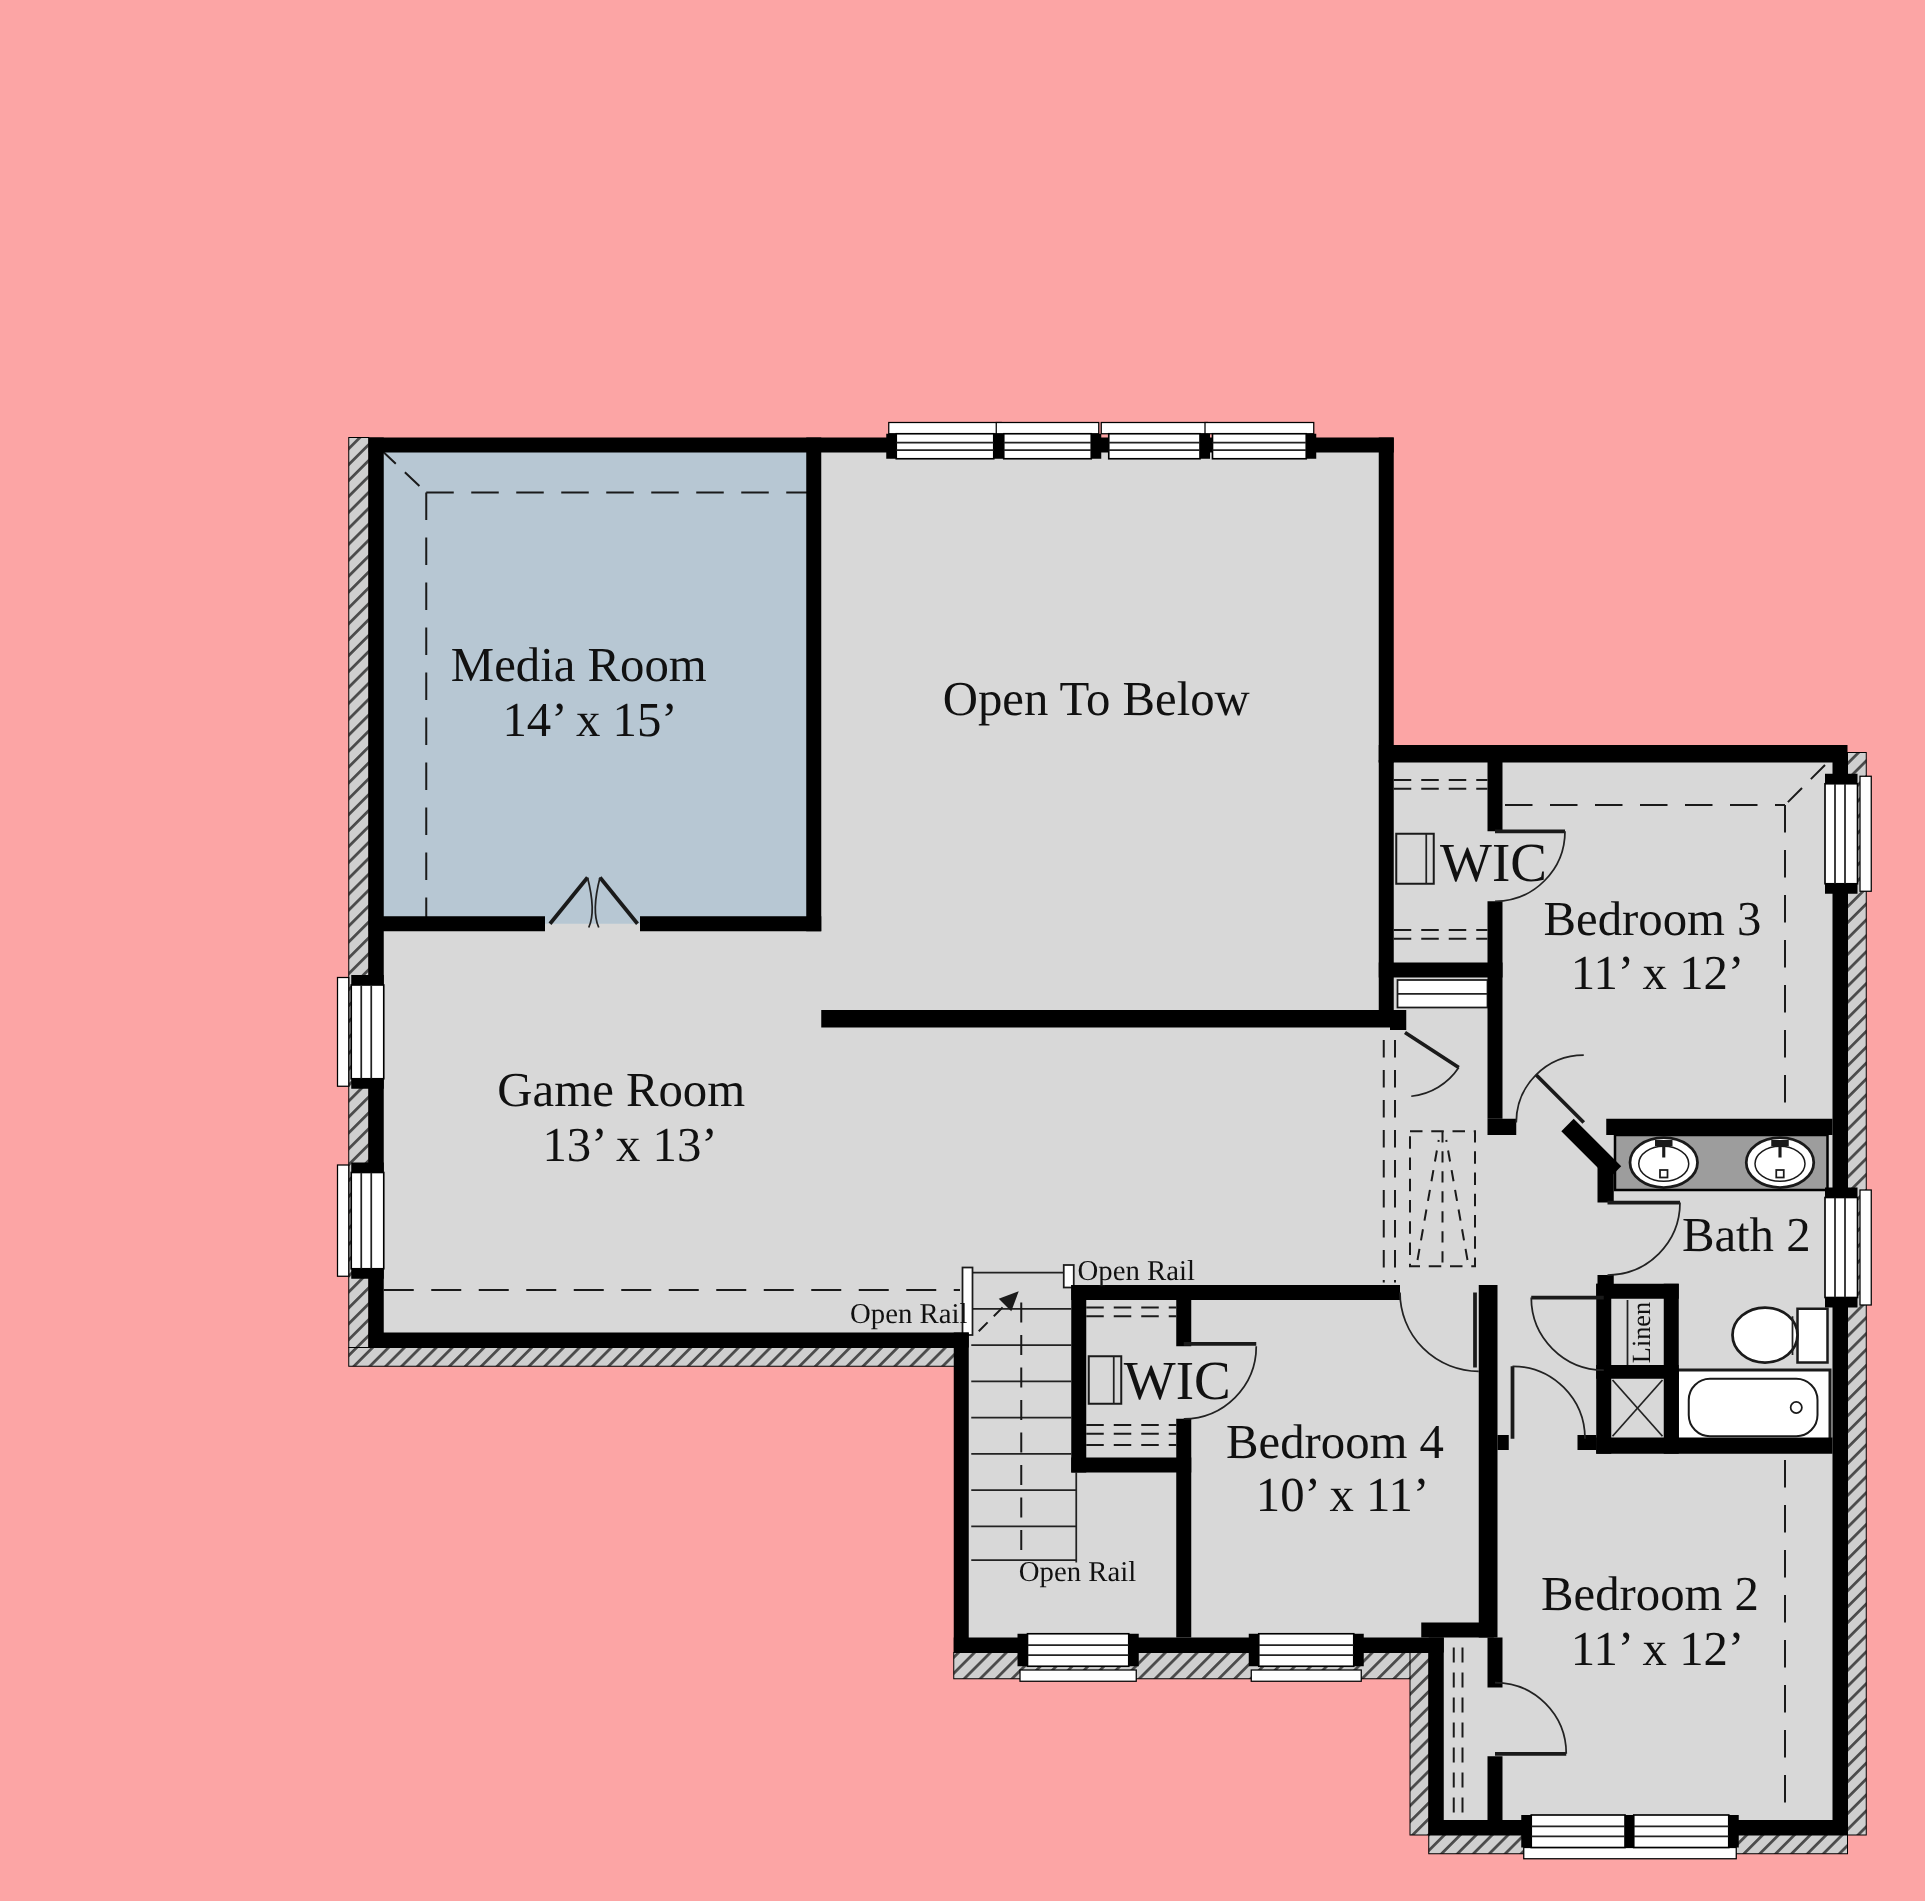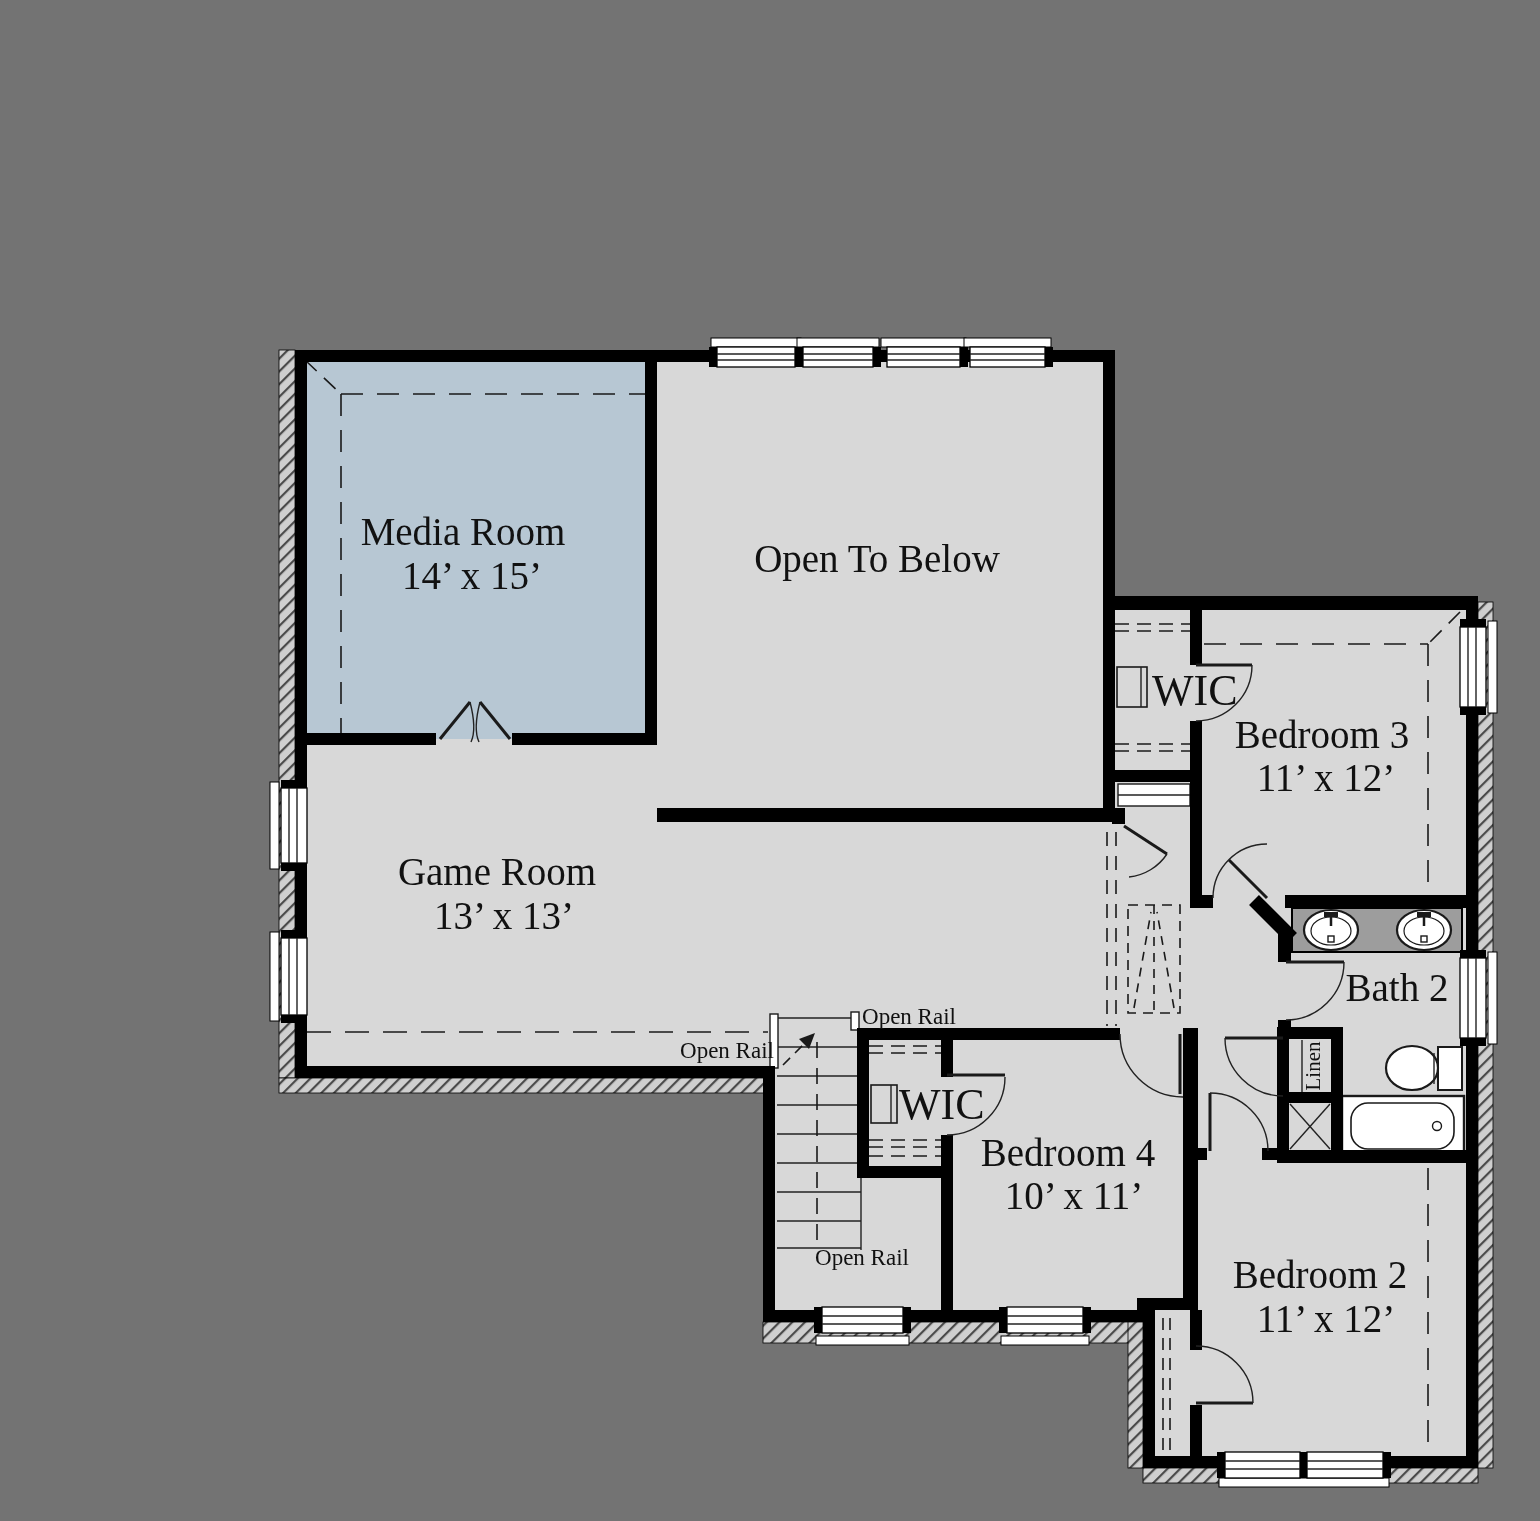--- a/index.html
+++ b/index.html
@@ -1,16 +1,16 @@
 <!DOCTYPE html>
 <html><head>
 <meta charset="utf-8">
 <style>
   html, body { margin: 0; padding: 0; background: #ffffff; }
-  .plan-wrap { width: 1540px; height: 1521px; position: relative; background: #737373; }
+  .plan-wrap { width: 1540px; height: 1521px; position: relative; background: #fca5a5; }
   svg { display: block; }
   text {
     font-family: "Liberation Serif", "DejaVu Serif", serif;
     fill: #111111;
   }
   .room-name { font-size: 39px; }
   .room-dims { font-size: 39px; }
   .wic-label  { font-size: 44px; }
   .rail-label { font-size: 23px; }
   .linen-label{ font-size: 21px; }

